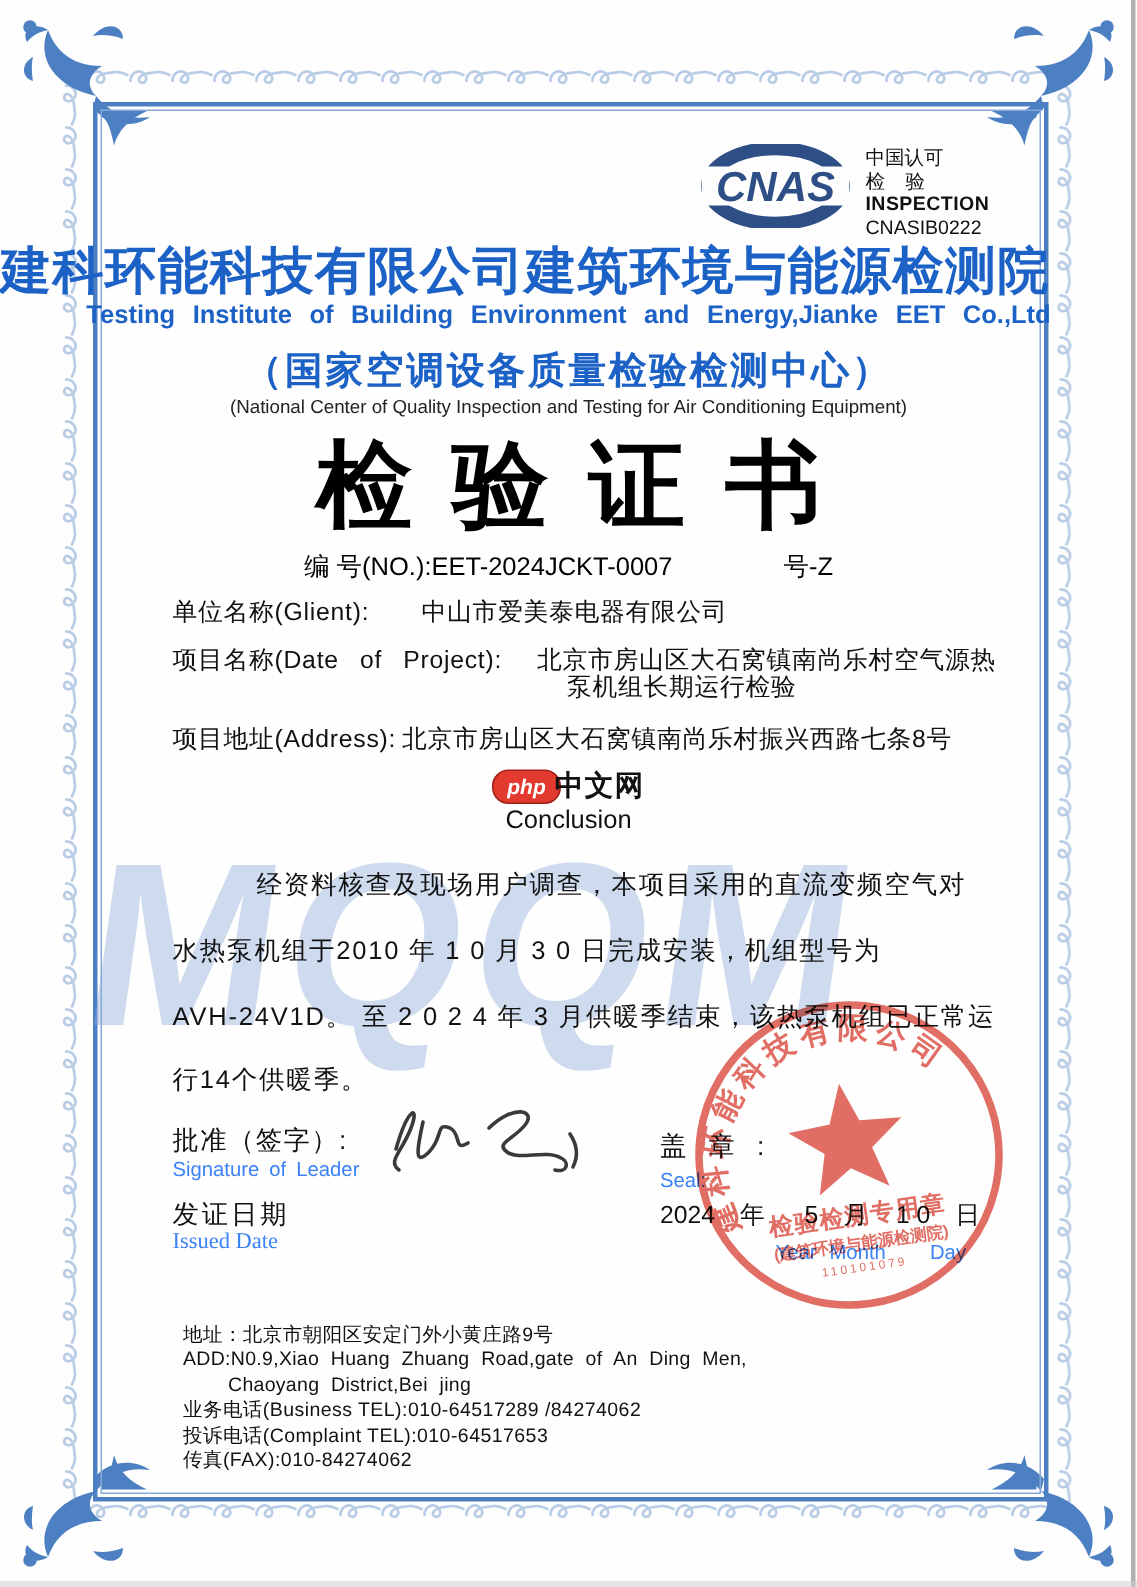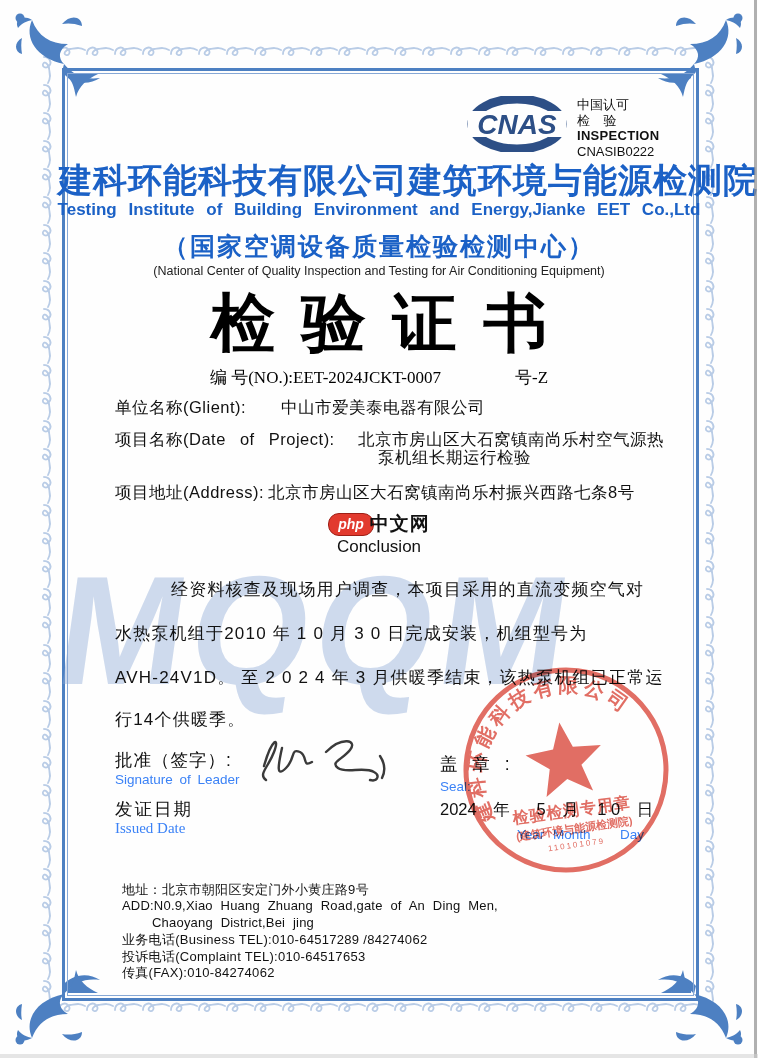--- a/index.html
+++ b/index.html
@@ -44,32 +44,32 @@
     overflow:hidden;white-space:nowrap;
   }
   .content{position:absolute;left:0;top:0;width:100%;height:100%;z-index:2;}
   
   .cnas-logo{left:467px;top:96px;width:100px;height:56px;}
   .cnas-text{left:577px;top:97px;line-height:15.5px;font-size:13px;color:#111;}
   .cnas-text .b{font-weight:bold;letter-spacing:.3px;}
   .cnas-text .sp{letter-spacing:5px;}
   
   .t-blue{color:#1b61c6;}
-  .institute-cn{left:0;top:158px;width:100%;text-align:right;font-size:34px;font-weight:bold;letter-spacing:1px;}
+  .institute-cn{left:0;top:158px;width:100%;text-align:left;font-size:34px;font-weight:bold;letter-spacing:1px;}
   .institute-en{left:0;top:200px;width:100%;text-align:center;font-size:17px;font-weight:bold;word-spacing:7px;}
   .center-cn{left:0;top:230px;width:100%;text-align:center;font-size:25px;font-weight:bold;letter-spacing:2px;}
   .center-en{left:0;top:264px;width:100%;text-align:center;font-size:12.5px;color:#222;}
   .big-title{
     left:0;top:280px;width:100%;text-align:center;
     font-family:"Liberation Serif","DejaVu Serif",serif;
     font-size:64px;font-weight:600;letter-spacing:.42em;text-indent:.42em;color:#000;
   }
   .number-row{
     left:0;top:366px;width:100%;display:flex;justify-content:center;gap:74px;
-    font-family:Liberation Serif, serif;font-size:17px;color:#000;
+    font-family:Liberation Sans, sans-serif;font-size:17px;color:#000;
   }
   
   .field{font-size:16.5px;letter-spacing:.5px;color:#111;}
   .f-label{font-weight:500;}
   
   .php-row{left:0;top:511px;width:100%;display:flex;justify-content:center;align-items:center;}
   .php-pill{
     background:#e23a2e;color:#fff;font-style:italic;font-weight:bold;font-size:14px;
     border-radius:11px;padding:2px 9px 3px 9px;border:1px solid #9e1f16;
   }

